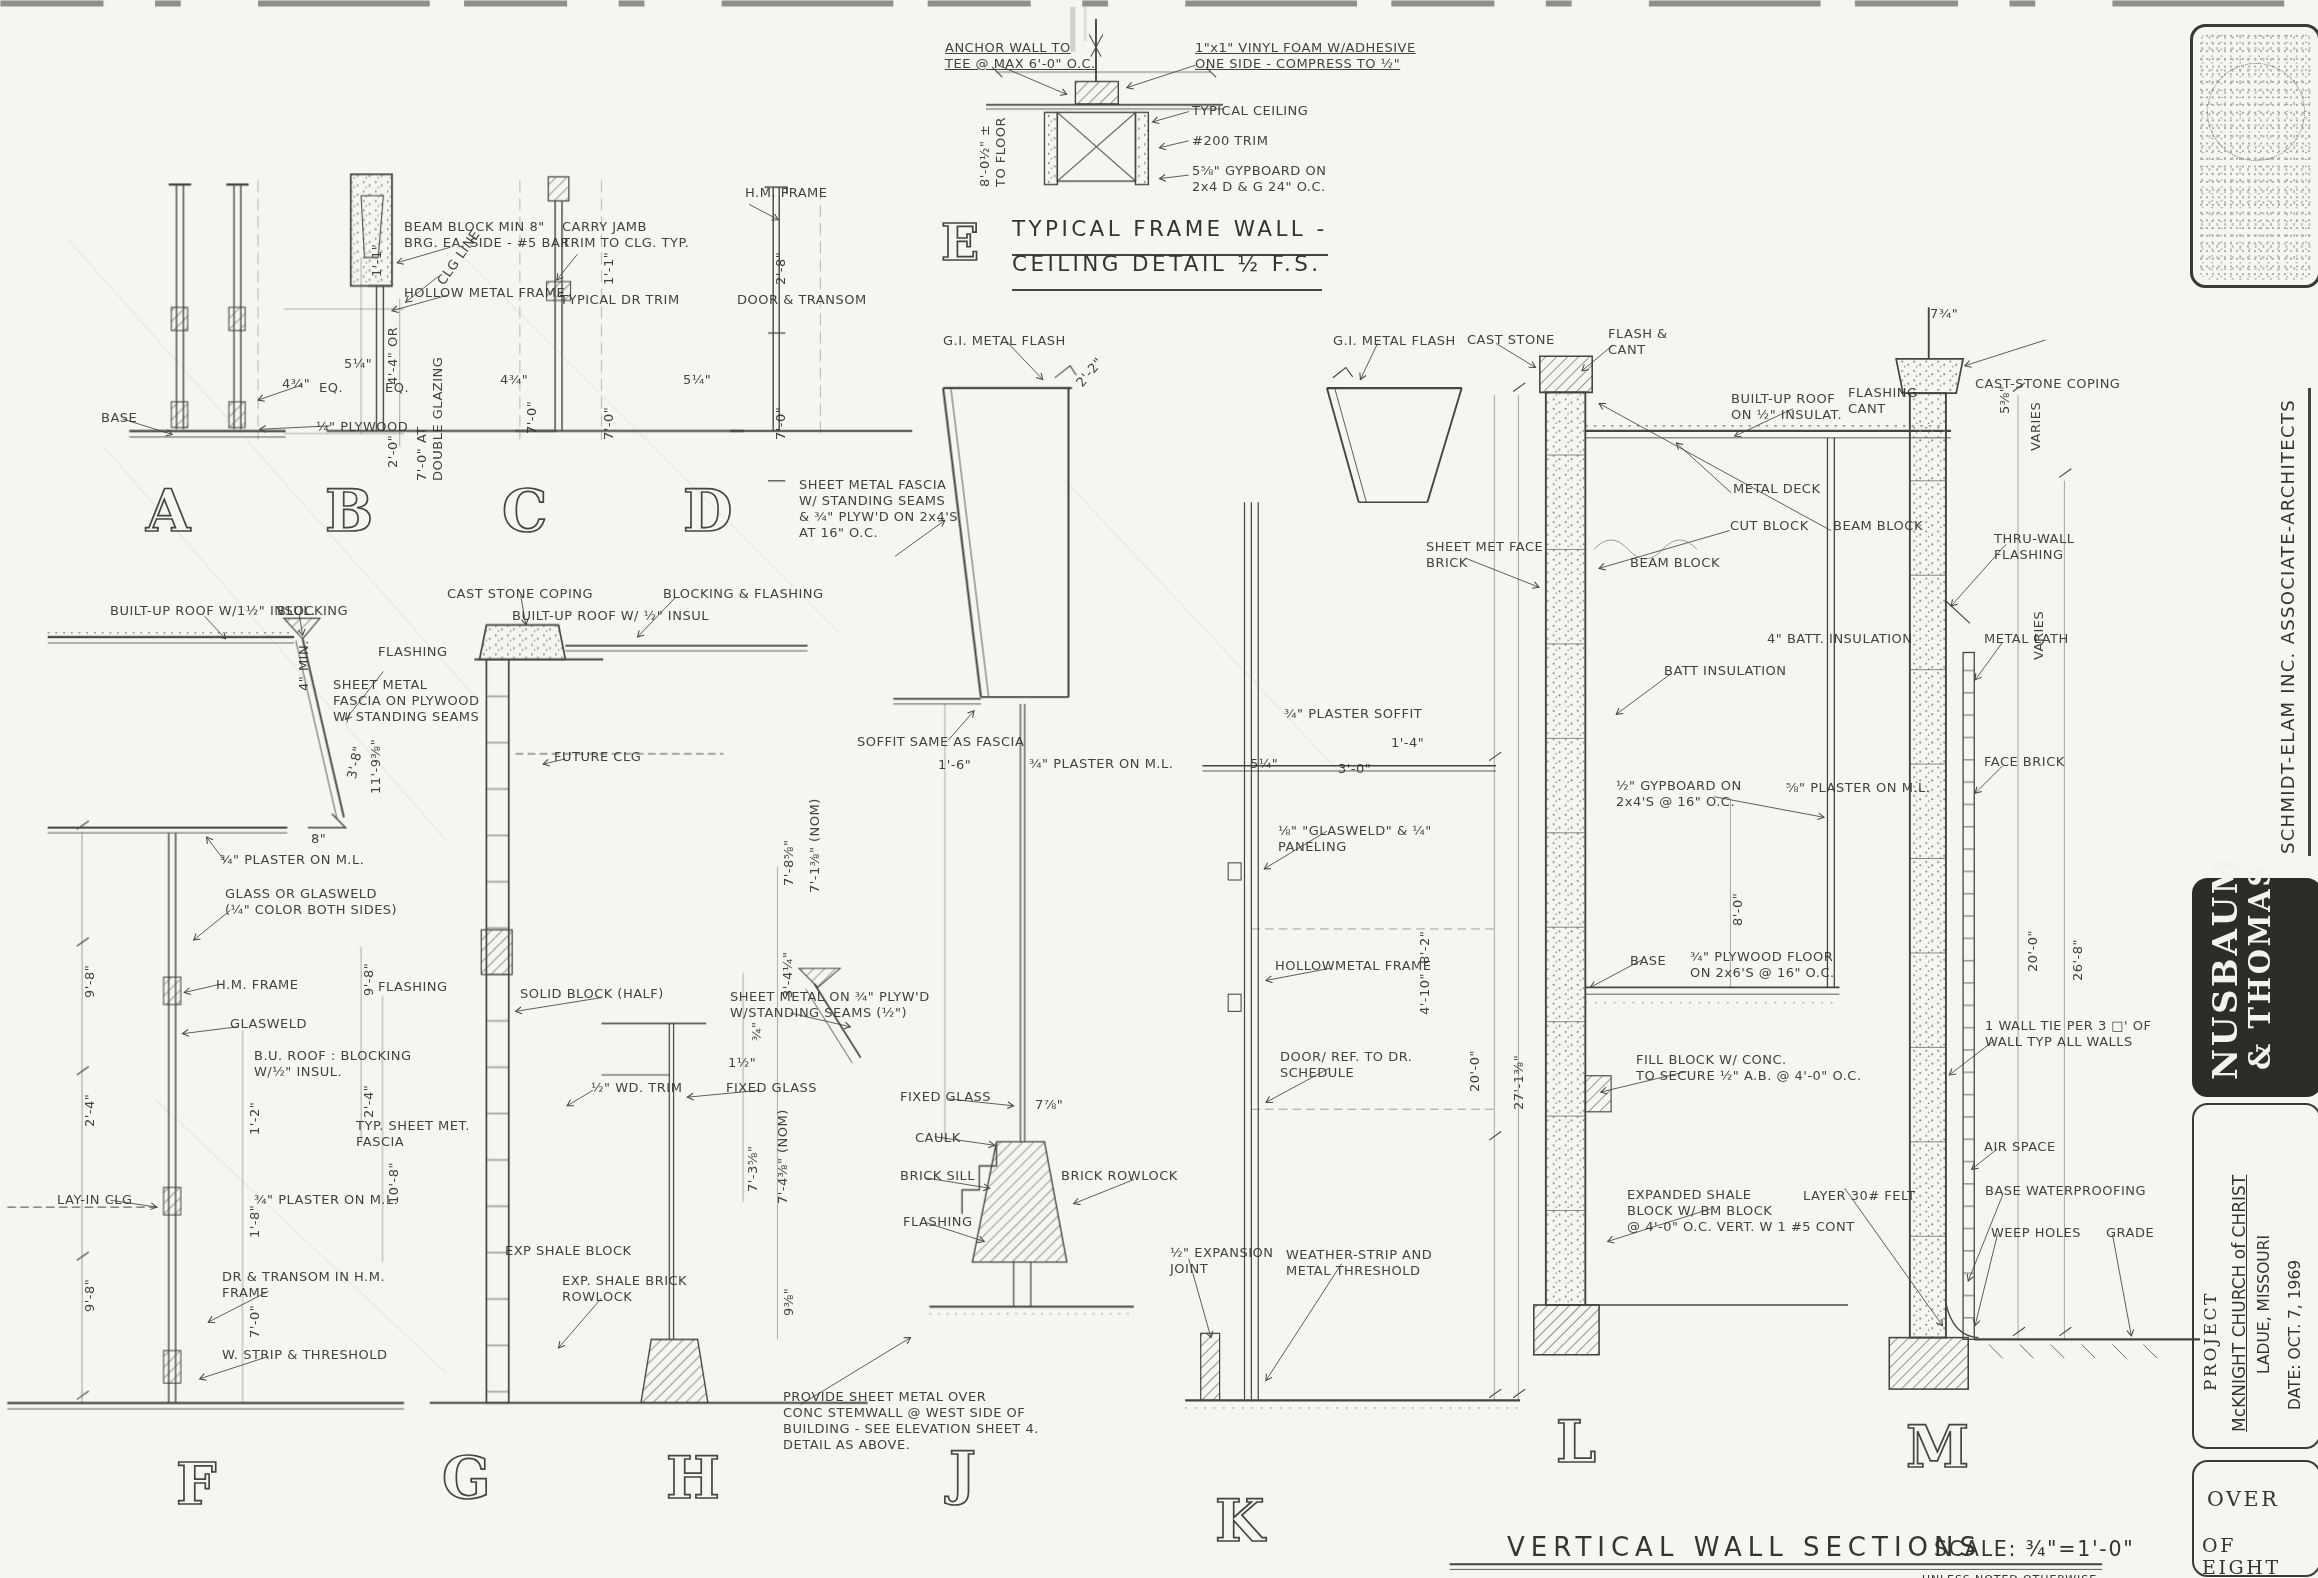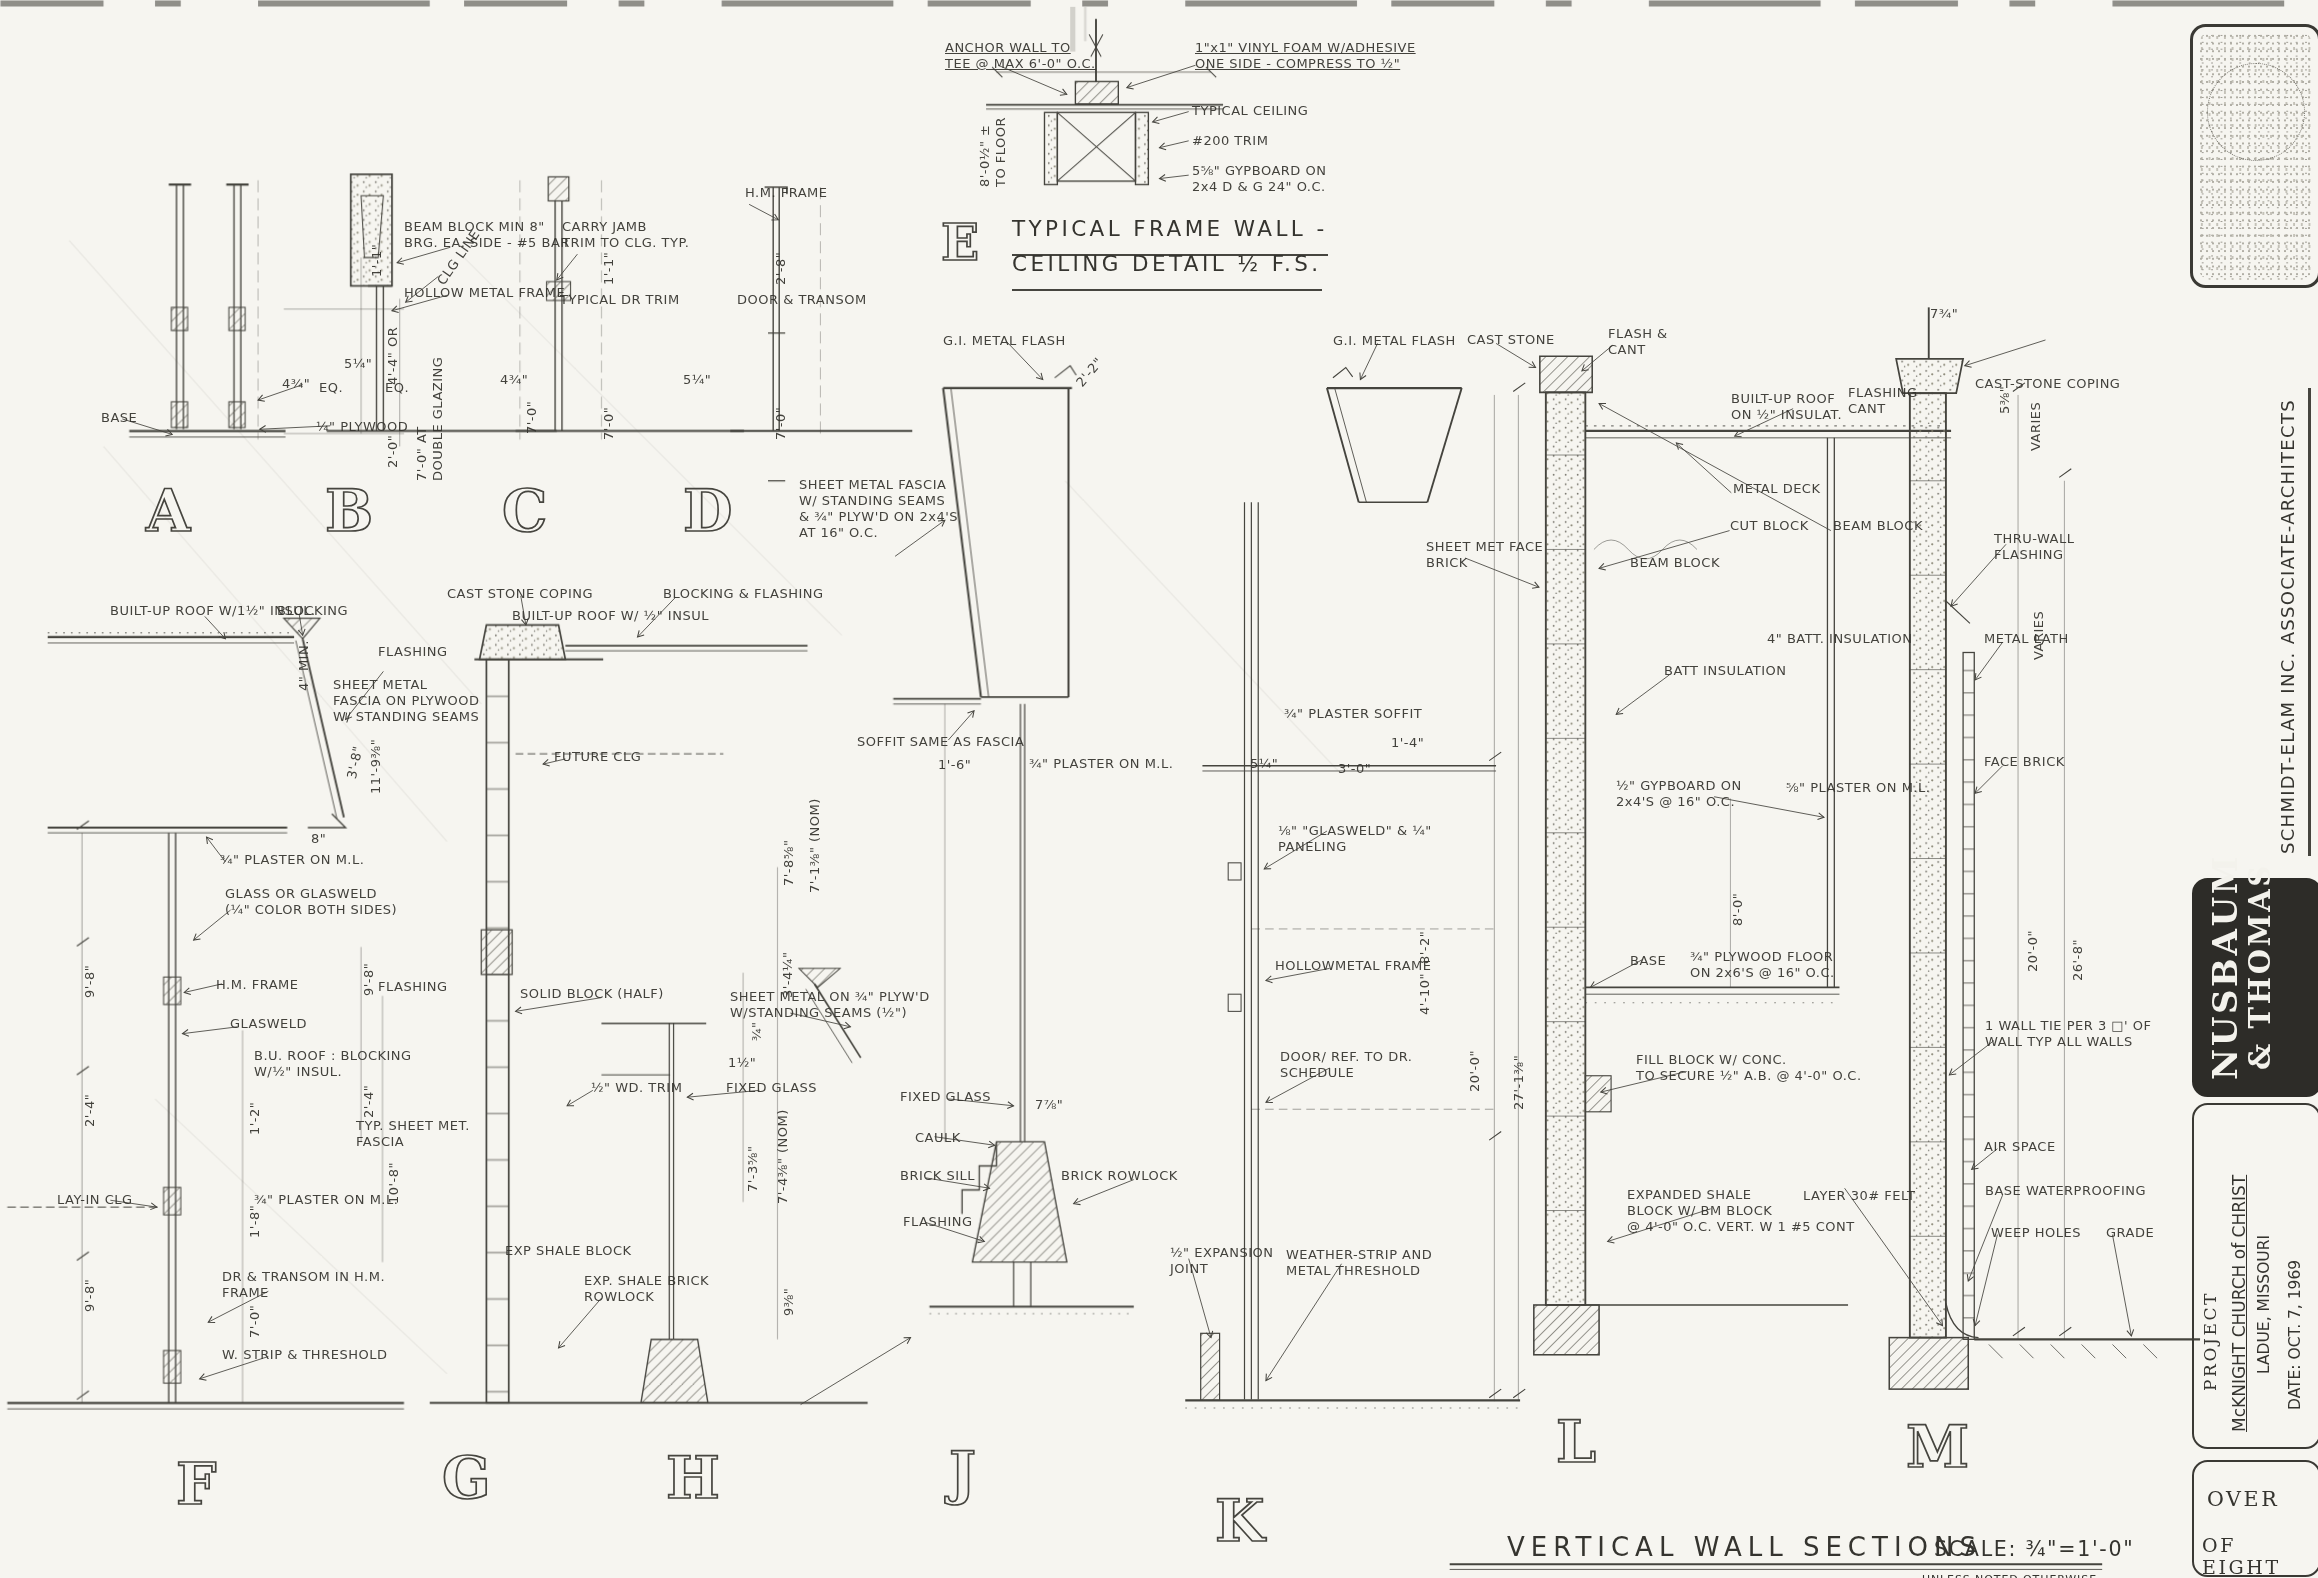--- a/index.html
+++ b/index.html
@@ -379,33 +379,37 @@
       <div class="ann" style="left: 247px; top: 1338px; transform: rotate(-90deg);">7'-0"</div>
       <div class="ann" style="left: 386px; top: 1204px; transform: rotate(-90deg);">10'-8"</div>
       <div class="ann" style="left: 361px; top: 1118px; transform: rotate(-90deg);">2'-4"</div>
       <div class="ann" style="left: 447px; top: 586px;">CAST STONE COPING</div>
       <div class="ann" style="left: 512px; top: 608px;">BUILT-UP ROOF W/ ½" INSUL</div>
       <div class="ann" style="left: 663px; top: 586px;">BLOCKING &amp; FLASHING</div>
       <div class="ann" style="left: 554px; top: 749px;">FUTURE CLG</div>
       <div class="ann" style="left: 520px; top: 986px;">SOLID BLOCK (HALF)</div>
       <div class="ann" style="left: 591px; top: 1080px;">½" WD. TRIM</div>
       <div class="ann" style="left: 505px; top: 1243px;">EXP SHALE BLOCK</div>
-      <div class="ann" style="left: 562px; top: 1273px; margin-left: 22px;">EXP. SHALE BRICK
+      <div class="ann" style="left: 562px; top: 1273px;">EXP. SHALE BRICK
 ROWLOCK</div>
       <div class="ann" style="left: 730px; top: 989px;">SHEET METAL ON ¾" PLYW'D
 W/STANDING SEAMS (½")</div>
       <div class="ann" style="left: 726px; top: 1080px;">FIXED GLASS</div>
       <div class="ann" style="left: 780px; top: 998px; transform: rotate(-90deg);">3'-4¼"</div>
       <div class="ann" style="left: 749px; top: 1041px; transform: rotate(-90deg);">¾"</div>
       <div class="ann" style="left: 728px; top: 1055px;">1½"</div>
       <div class="ann" style="left: 781px; top: 886px; transform: rotate(-90deg);">7'-8⅝"</div>
       <div class="ann" style="left: 807px; top: 893px; transform: rotate(-90deg);">7'-1⅜" (NOM)</div>
       <div class="ann" style="left: 745px; top: 1192px; transform: rotate(-90deg);">7'-3⅝"</div>
       <div class="ann" style="left: 775px; top: 1204px; transform: rotate(-90deg);">7'-4⅜" (NOM)</div>
       <div class="ann" style="left: 781px; top: 1316px; transform: rotate(-90deg);">9⅜"</div>
+      <div class="ann" style="left: 783px; top: 1389px;">PROVIDE SHEET METAL OVER
+CONC STEMWALL @ WEST SIDE OF
+BUILDING - SEE ELEVATION SHEET 4.
+DETAIL AS ABOVE.</div>
       <div class="ann" style="left: 943px; top: 333px;">G.I. METAL FLASH</div>
       <div class="ann" style="left: 1073px; top: 380px; transform: rotate(-50deg);">2'-2"</div>
       <div class="ann" style="left: 799px; top: 477px;">SHEET METAL FASCIA
 W/ STANDING SEAMS
 &amp; ¾" PLYW'D ON 2x4'S
 AT 16" O.C.</div>
       <div class="ann" style="left: 857px; top: 734px;">SOFFIT SAME AS FASCIA</div>
       <div class="ann" style="left: 938px; top: 757px;">1'-6"</div>
       <div class="ann" style="left: 1029px; top: 756px;">¾" PLASTER ON M.L.</div>
       <div class="ann" style="left: 900px; top: 1089px;">FIXED GLASS</div>

